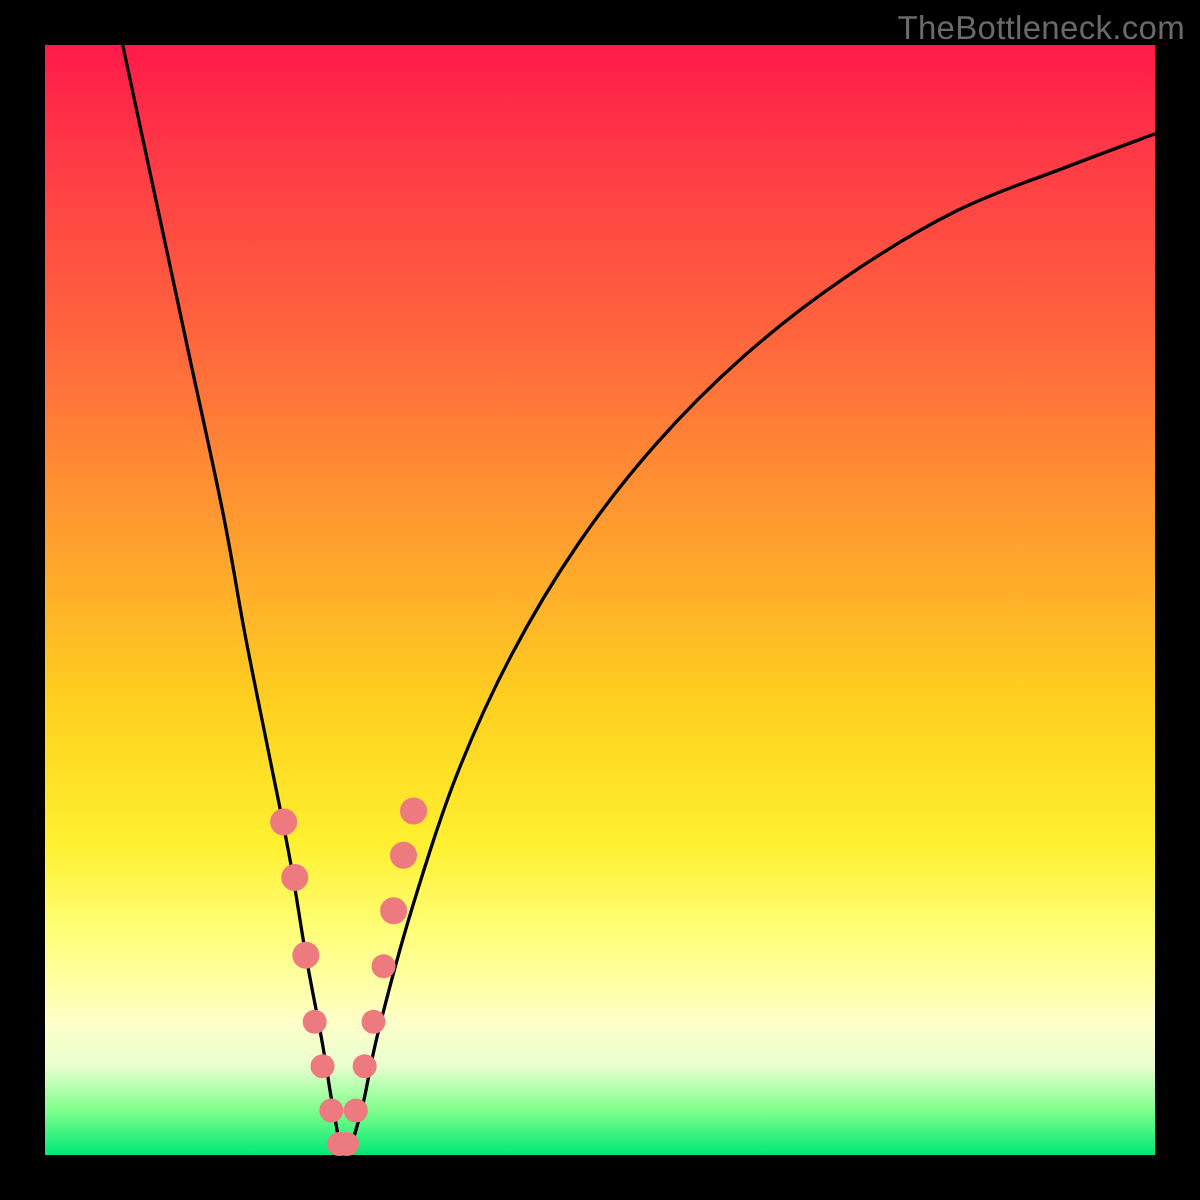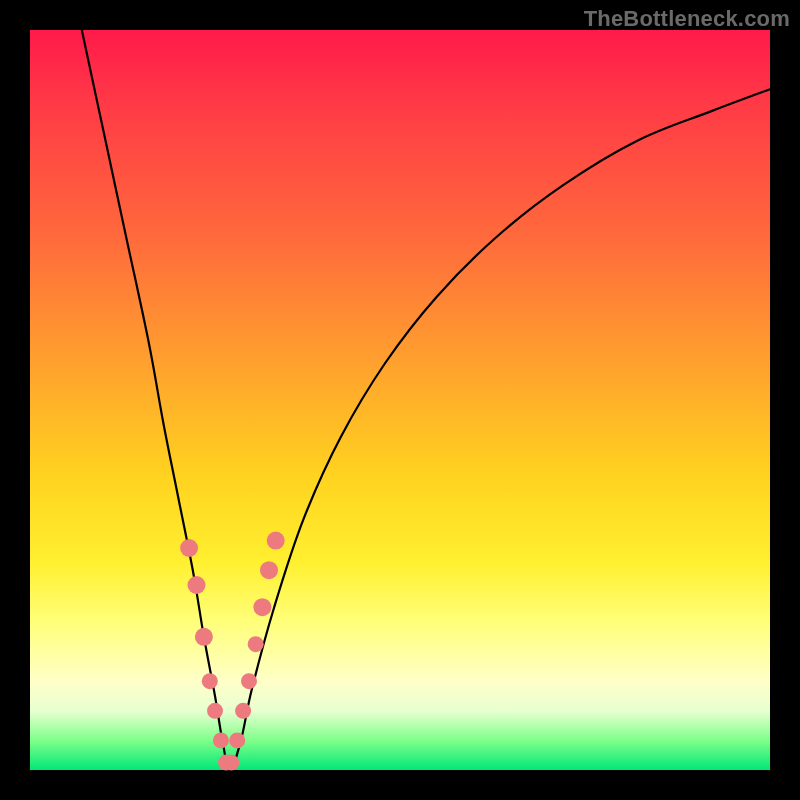--- a/index.html
+++ b/index.html
@@ -38,21 +38,21 @@
       #7fff8a 96%,
       #00e777 100%
     );
   }
   .watermark {
     position: absolute;
     top: 6px;
     right: 10px;
     color: #6a6a6a;
     font-size: 22px;
-    font-weight: 700;
+    font-weight: 400;
     letter-spacing: 0.2px;
     user-select: none;
   }
   svg.curve {
     position: absolute;
     left: 0;
     top: 0;
     width: 740px;
     height: 740px;
     overflow: visible;

